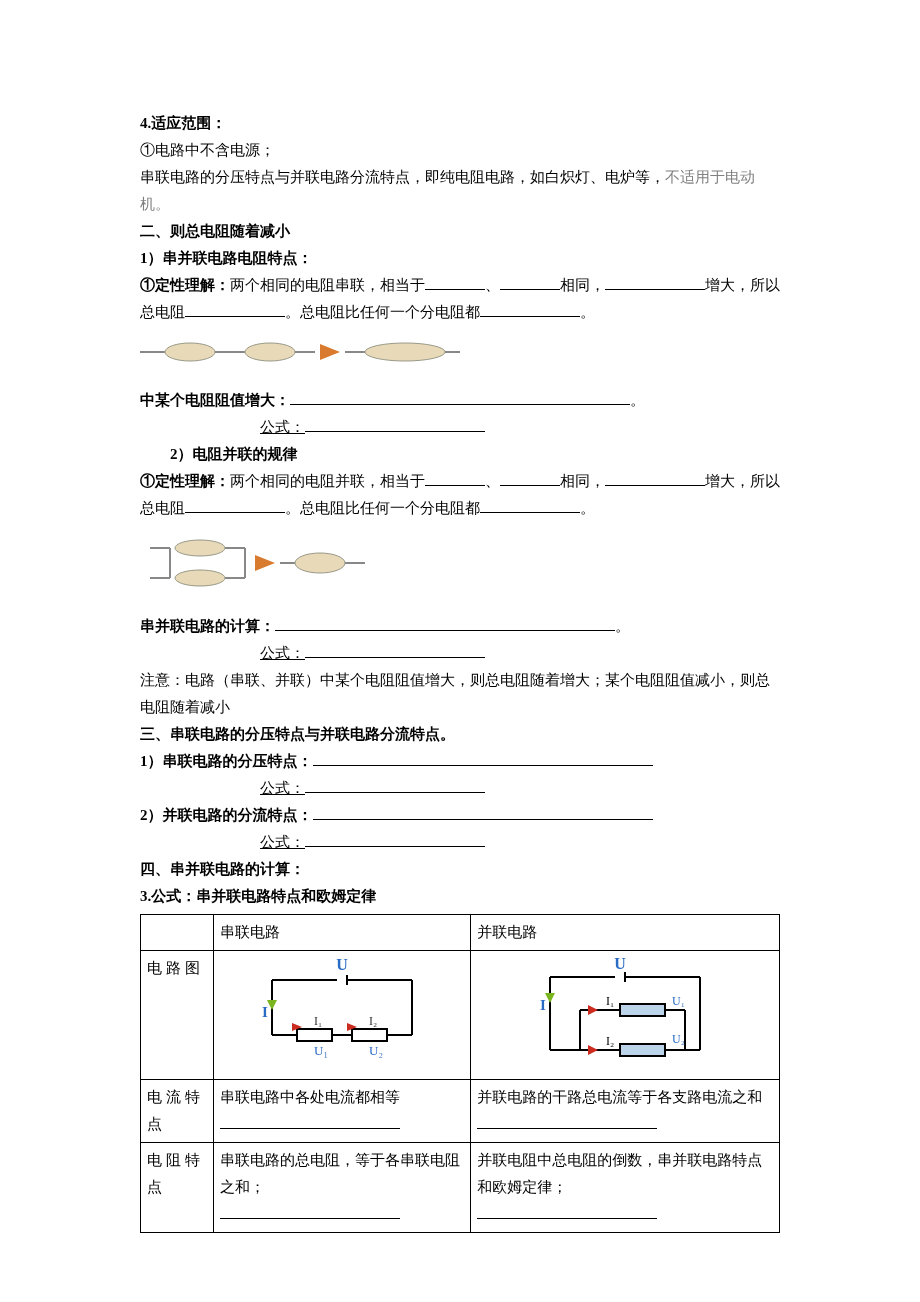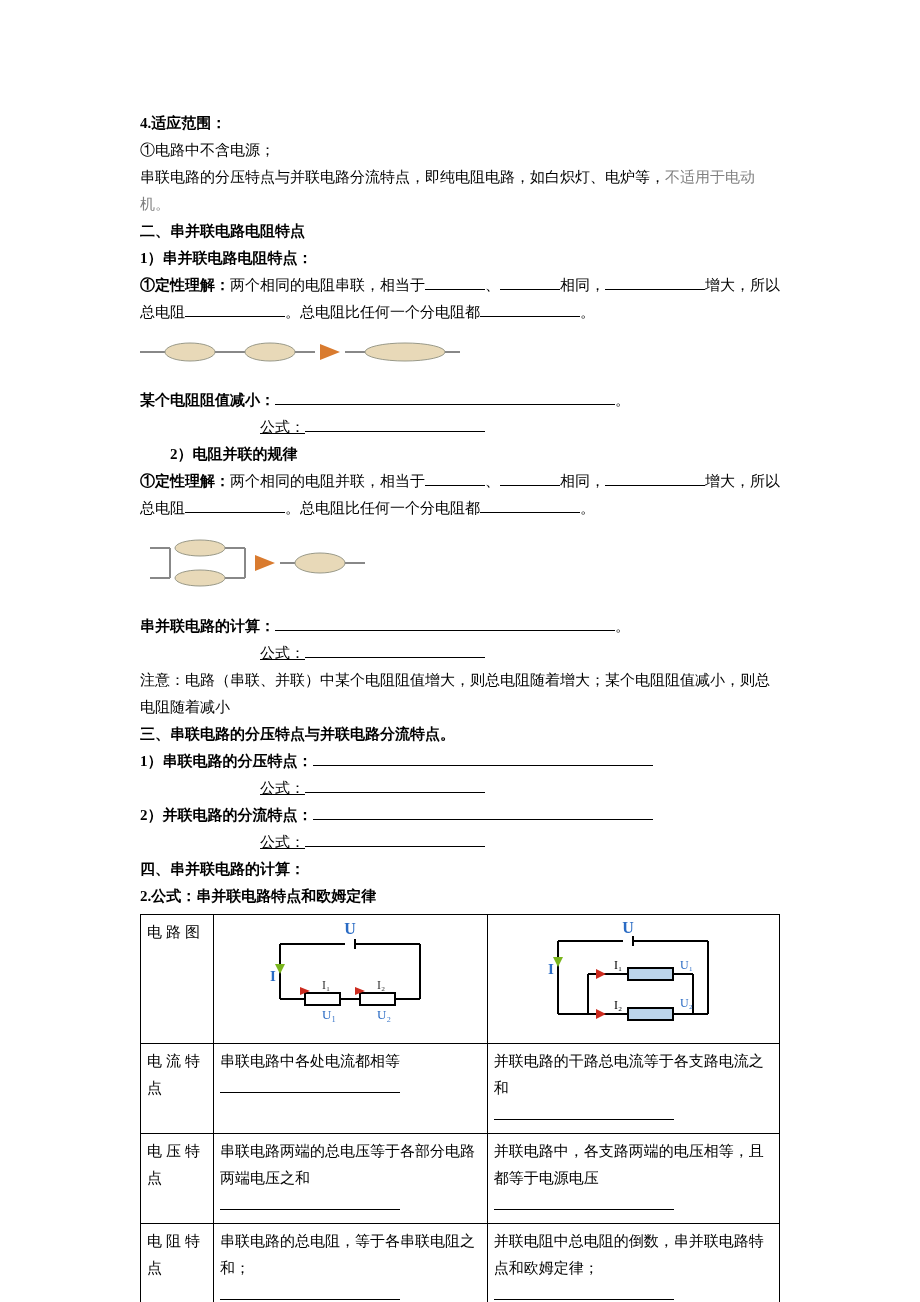--- a/index.html
+++ b/index.html
@@ -40,42 +40,42 @@
 </style>
 </head>
 <body>
 
 <div><span class="bold">4.适应范围：</span></div>
 <div>①电路中不含电源；</div>
 <div>
   <span>串联电路的分压特点与并联电路分流特点，即纯电阻电路，如白炽灯、电炉等，</span><span class="gray">不适用于电动机。</span>
 </div>
 
-<div class="bold">二、串并联电路电阻特点</div>
+<div class="bold">二、则总电阻随着减小</div>
 <div class="bold">1）串并联电路电阻特点：</div>
 <div>
   <span class="bold">①定性理解：</span><span>两个相同的电阻串联，相当于</span><span class="blank-short"></span><span>、</span><span class="blank-short"></span><span>相同，</span><span class="blank-med"></span><span>增大，所以总电阻</span><span class="blank-med"></span><span>。总电阻比任何一个分电阻都</span><span class="blank-med"></span><span>。</span>
 </div>
 
 <div class="img-block">
   <svg width="320" height="40" viewBox="0 0 320 40">
     <line x1="0" y1="20" x2="25" y2="20" stroke="#888" stroke-width="2"></line>
     <ellipse cx="50" cy="20" rx="25" ry="9" fill="#e8d9b8" stroke="#998" stroke-width="1"></ellipse>
     <line x1="75" y1="20" x2="105" y2="20" stroke="#888" stroke-width="2"></line>
     <ellipse cx="130" cy="20" rx="25" ry="9" fill="#e8d9b8" stroke="#998" stroke-width="1"></ellipse>
     <line x1="155" y1="20" x2="175" y2="20" stroke="#888" stroke-width="2"></line>
     <polygon points="180,12 200,20 180,28" fill="#d97b2f"></polygon>
     <line x1="205" y1="20" x2="225" y2="20" stroke="#888" stroke-width="2"></line>
     <ellipse cx="265" cy="20" rx="40" ry="9" fill="#e8d9b8" stroke="#998" stroke-width="1"></ellipse>
     <line x1="305" y1="20" x2="320" y2="20" stroke="#888" stroke-width="2"></line>
   </svg>
 </div>
 
 <div>
-  <span class="bold">某个电阻阻值减小：</span><span class="blank-long"></span><span>。</span>
+  <span class="bold">中某个电阻阻值增大：</span><span class="blank-long"></span><span>。</span>
 </div>
 <div class="indent2">
   <span>公式：</span><span class="blank-xlong"></span>
 </div>
 
 <div class="bold indent">2）电阻并联的规律</div>
 <div>
   <span class="bold">①定性理解：</span><span>两个相同的电阻并联，相当于</span><span class="blank-short"></span><span>、</span><span class="blank-short"></span><span>相同，</span><span class="blank-med"></span><span>增大，所以总电阻</span><span class="blank-med"></span><span>。总电阻比任何一个分电阻都</span><span class="blank-med"></span><span>。</span>
 </div>
 
@@ -113,24 +113,29 @@
   <span>公式：</span><span class="blank-xlong"></span>
 </div>
 <div>
   <span class="bold">2）并联电路的分流特点：</span><span class="blank-long"></span>
 </div>
 <div class="indent2">
   <span>公式：</span><span class="blank-xlong"></span>
 </div>
 
 <div class="bold">四、串并联电路的计算：</div>
-<div class="bold">2.公式：串并联电路特点和欧姆定律</div>
+<div class="bold">3.公式：串并联电路特点和欧姆定律</div>
 
 <table class="comp">
   <tbody>
+      <tr>
+    <th class="row-label"></th>
+    <th class="bold">串联电路</th>
+    <th class="bold">并联电路</th>
+  </tr>
   <tr>
     <td class="row-label"><span>电路图</span></td>
     <td class="diagram-cell">
       <svg class="circuit-svg" width="200" height="110" viewBox="0 0 200 110">
         <text x="100" y="15" text-anchor="middle" fill="#2a6bc4" font-size="16" font-weight="bold">U</text>
         <line x1="85" y1="25" x2="95" y2="25" stroke="#000" stroke-width="2"></line>
         <line x1="105" y1="20" x2="105" y2="30" stroke="#000" stroke-width="2"></line>
         <line x1="30" y1="25" x2="85" y2="25" stroke="#000" stroke-width="2"></line>
         <line x1="105" y1="25" x2="170" y2="25" stroke="#000" stroke-width="2"></line>
         <line x1="30" y1="25" x2="30" y2="80" stroke="#000" stroke-width="2"></line>
@@ -178,23 +183,18 @@
         <text x="152" y="88" fill="#2a6bc4" font-size="12">U₂</text>
       </svg>
     </td>
   </tr>
   <tr>
     <td class="row-label"><span>电流特点</span></td>
     <td><span>串联电路中各处电流都相等</span><br><span class="blank-xlong"></span></td>
     <td><span>并联电路的干路总电流等于各支路电流之和</span><br><span class="blank-xlong"></span></td>
   </tr>
   <tr>
-    <td class="row-label"><span>电压特点</span></td>
-    <td><span>串联电路两端的总电压等于各部分电路两端电压之和</span><br><span class="blank-xlong"></span></td>
-    <td><span>并联电路中，各支路两端的电压相等，且都等于电源电压</span><br><span class="blank-xlong"></span></td>
-  </tr>
-  <tr>
     <td class="row-label"><span>电阻特点</span></td>
     <td><span>串联电路的总电阻，等于各串联电阻之和；</span><br><span class="blank-xlong"></span></td>
     <td><span>并联电阻中总电阻的倒数，串并联电路特点和欧姆定律；</span><br><span class="blank-xlong"></span></td>
   </tr>
 </tbody>
   </table>
 
 </body></html>

